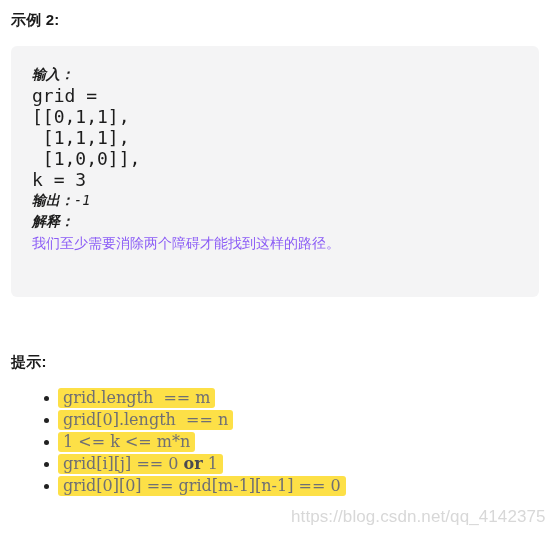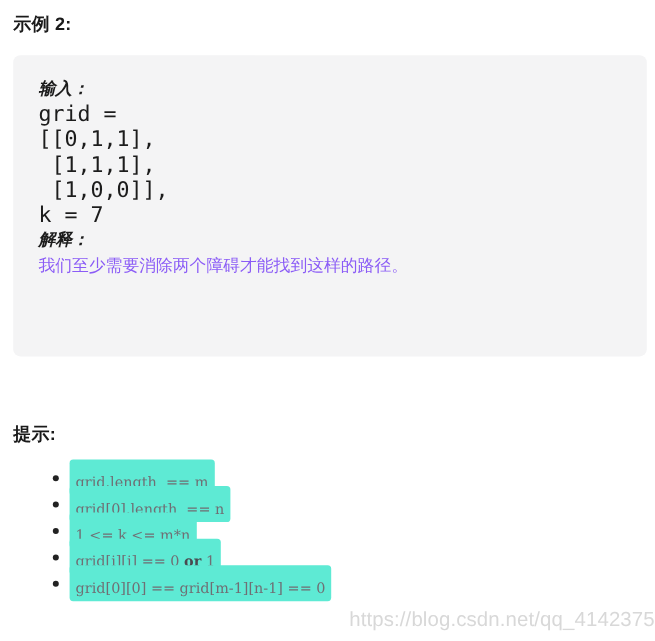--- a/index.html
+++ b/index.html
@@ -99,25 +99,25 @@
     left: 44px;
     top: 50%;
     width: 5px;
     height: 5px;
     margin-top: -2px;
     border-radius: 50%;
     background: #222222;
   }
   .inline-code {
     display: inline-block;
-    background: #5eead4;
+    background: #fde047;
     border-radius: 3px;
-    padding: 11px 5px 2px 5px;
+    padding: 1px 5px 2px 5px;
     font-family: "DejaVu Serif", serif;
-    font-size: 12px;
+    font-size: 16px;
     line-height: 17px;
     color: #6f6f74;
     white-space: pre;
   }
   .inline-code .b { font-weight: bold; color: #4a4a50; }
 
   
   .watermark {
     position: absolute;
     left: 291px;
@@ -142,22 +142,23 @@
     <div class="code-line cjk">输入：</div>
 
     <div class="code-line">grid =</div>
 
     <div class="code-line">[[0,1,1],</div>
 
     <div class="code-line"> [1,1,1],</div>
 
     <div class="code-line"> [1,0,0]],</div>
 
-    <div class="code-line">k = 7</div>
+    <div class="code-line">k = 3</div>
 
+    <div class="code-line cjk"><span>输出：</span><span class="val">-1</span></div>
 
     <div class="code-line cjk">解释：</div>
 
     <div class="code-line cjk-normal">我们至少需要消除两个障碍才能找到这样的路径。</div>
 
   </div>
 
   <div class="section-title" id="hints-title">提示:</div>
 
   <ul class="hints-list">

